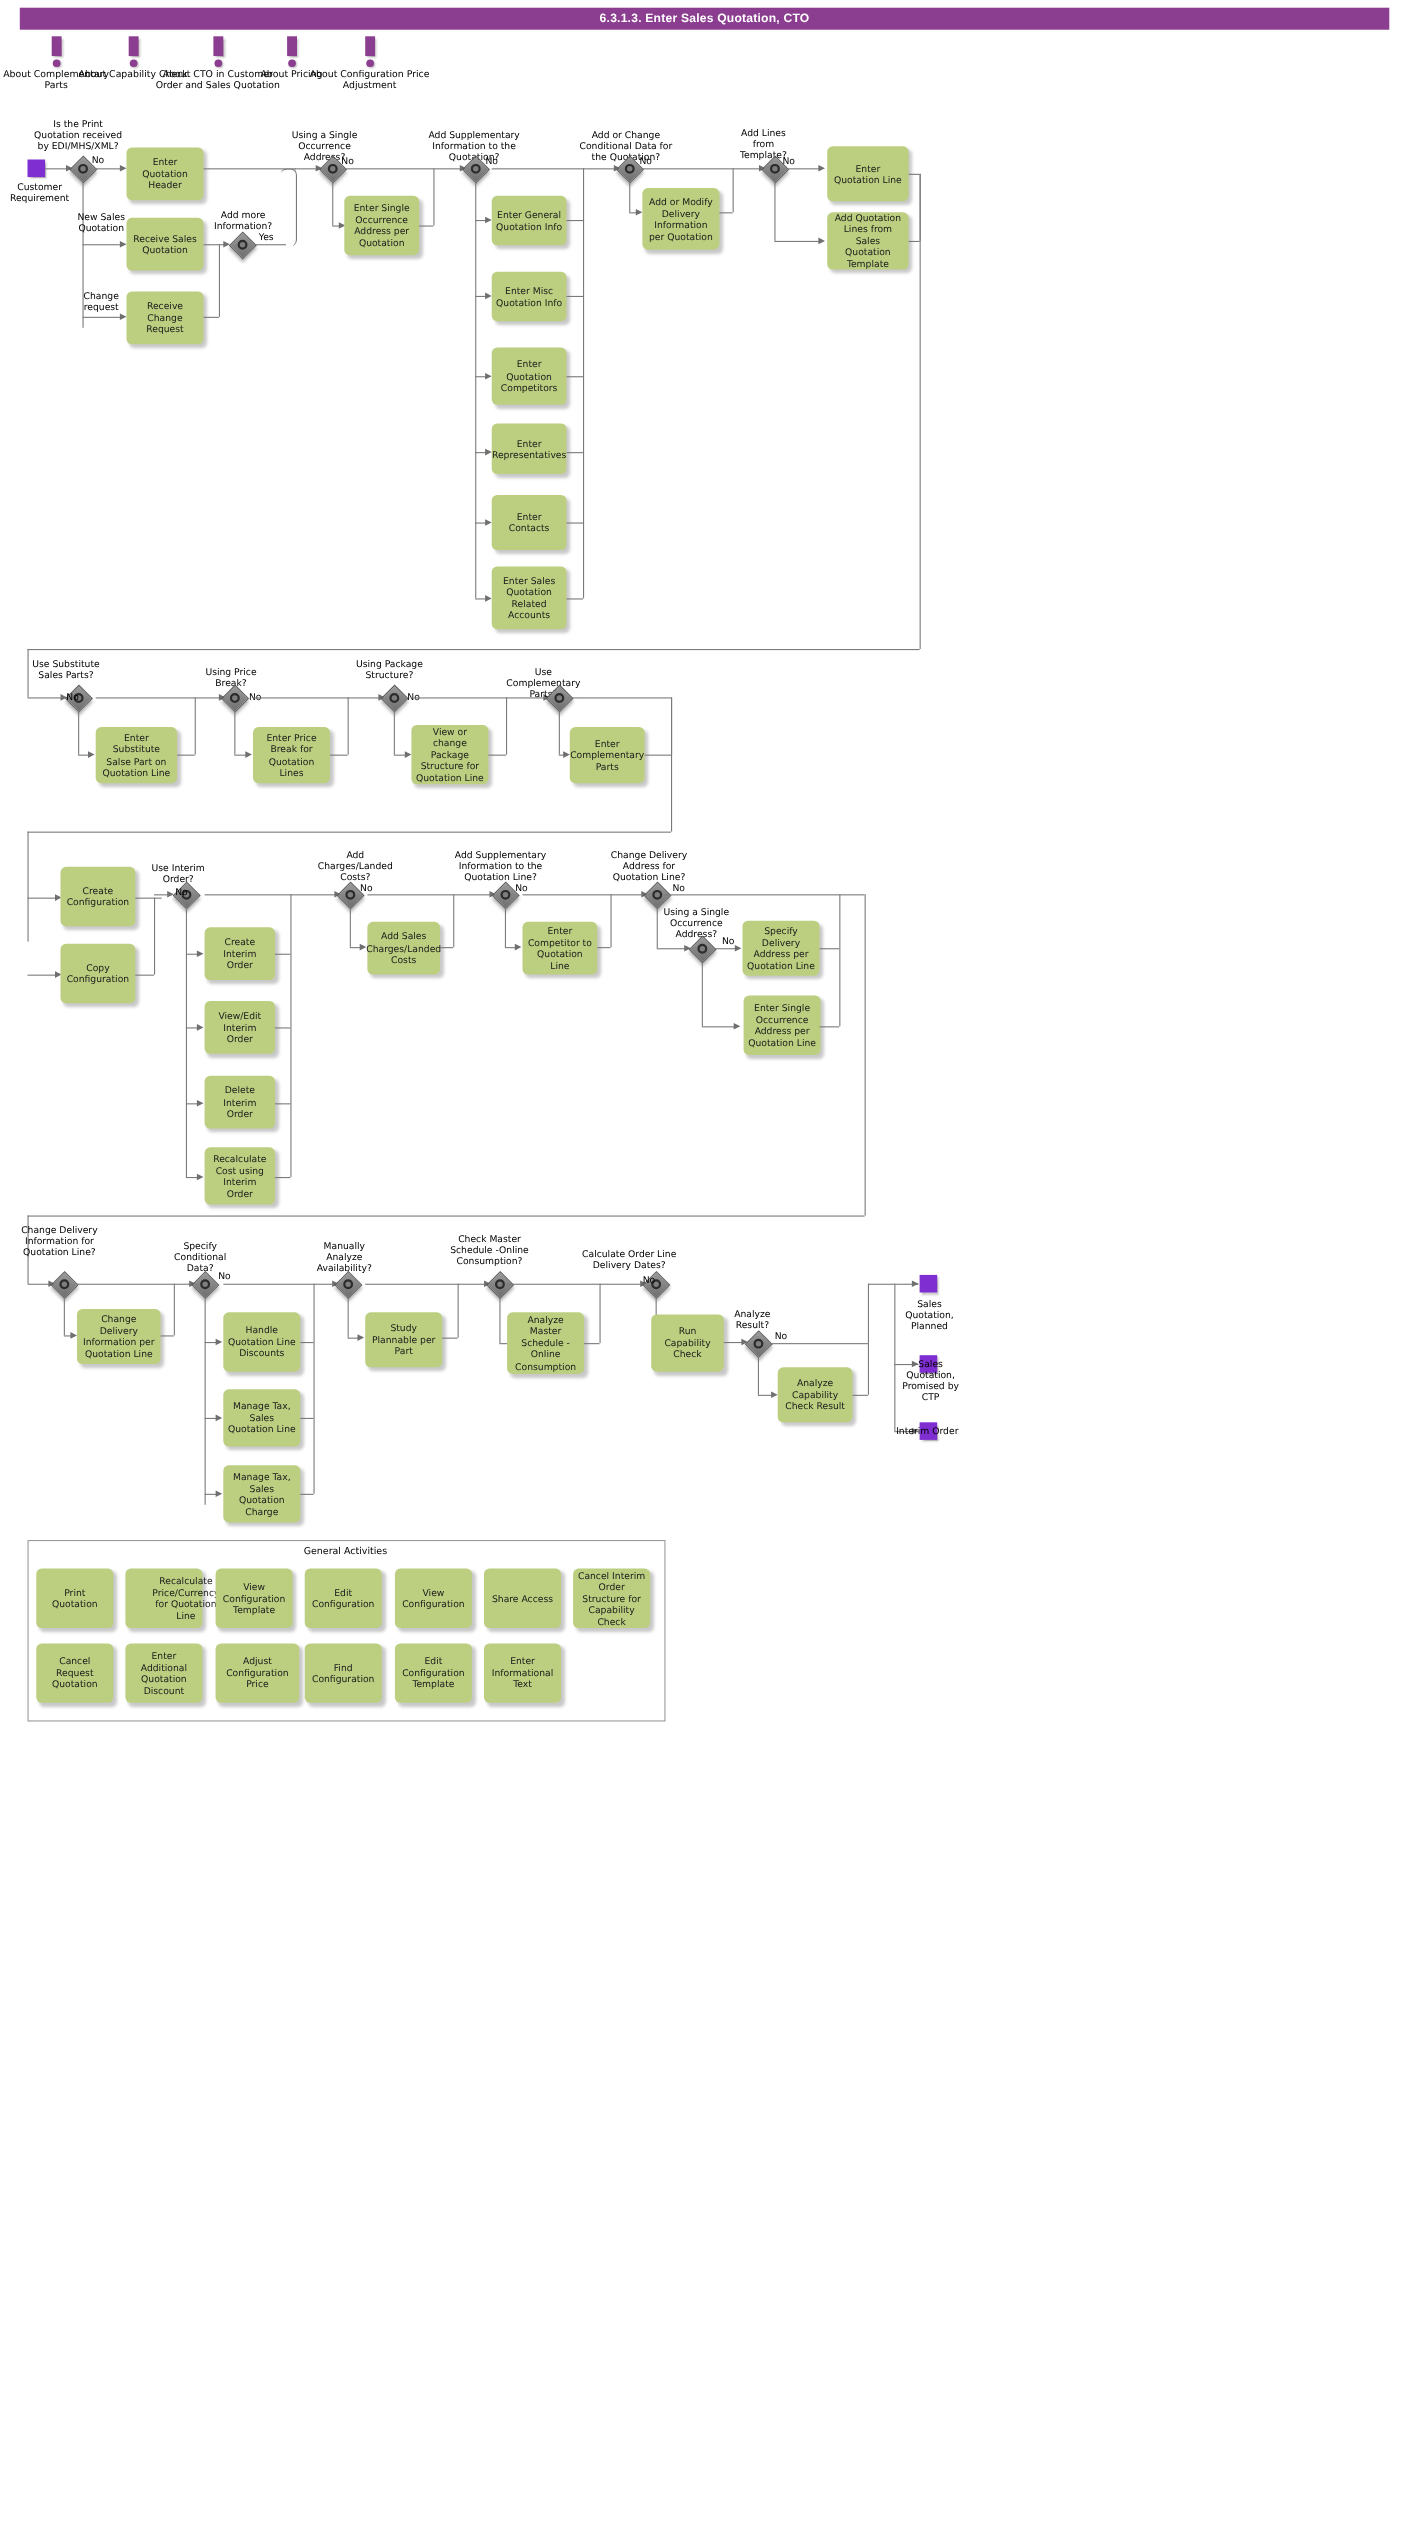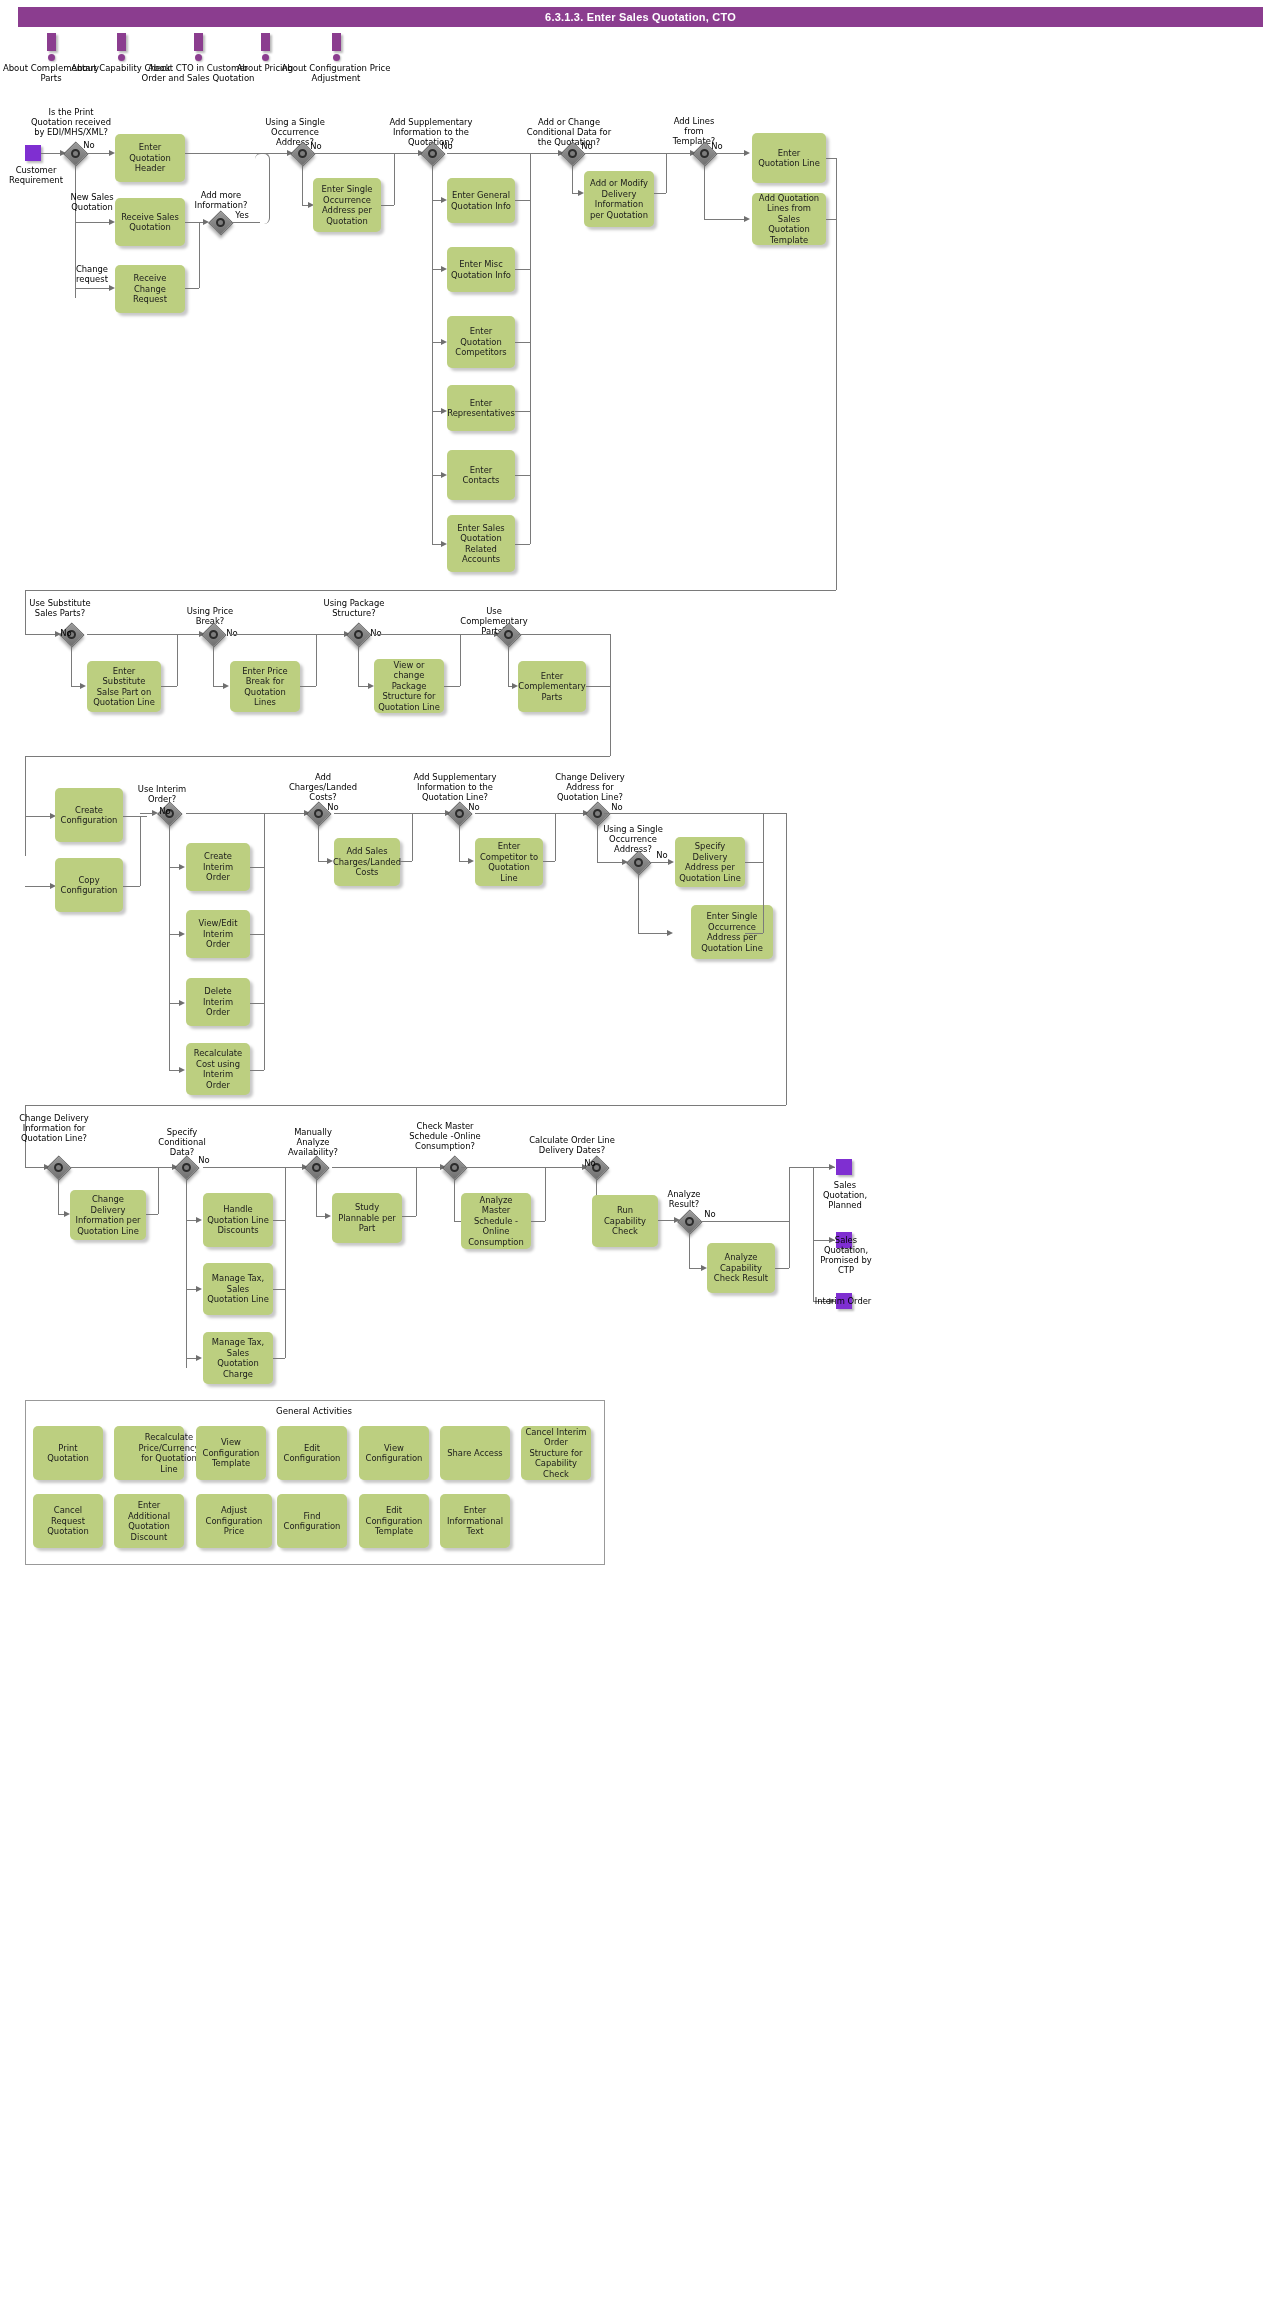--- a/index.html
+++ b/index.html
@@ -412,21 +412,21 @@
     </div>
   <div class="cap" style="left:652px;top:850px;width:20px;">No</div>
 
   <div class="ln lnh" style="left:649px;top:862px;width:22px;"></div>
   <div class="arw" style="left:668px;top:858.5px;"></div>
   <div class="act" style="left:675px;top:837px;width:70px;height:50px;">Specify Delivery Address per Quotation Line</div>
 
   <div class="ln lnv" style="left:638px;top:873px;height:60px;"></div>
   <div class="ln lnh" style="left:638px;top:933px;width:31px;"></div>
   <div class="arw" style="left:667px;top:929.5px;"></div>
-  <div class="act" style="left:691px;top:905px;width:82px;height:54px;">Enter Single Occurrence Address per Quotation Line</div>
+  <div class="act" style="left:676px;top:905px;width:70px;height:54px;">Enter Single Occurrence Address per Quotation Line</div>
 
   <div class="ln lnh" style="left:745px;top:862px;width:18px;"></div>
   <div class="ln lnh" style="left:745px;top:933px;width:18px;"></div>
   <div class="ln lnv" style="left:763px;top:813px;height:120px;"></div>
   <div class="ln lnh" style="left:604px;top:813px;width:182px;"></div>
   <div class="ln lnv" style="left:786px;top:813px;height:292px;"></div>
   <div class="ln lnh" style="left:25px;top:1105px;width:761px;"></div>
   <div class="ln lnv" style="left:25px;top:1105px;height:62px;"></div>
   <div class="ln lnh" style="left:25px;top:1167px;width:22px;"></div>
   <div class="arw" style="left:44px;top:1163.5px;"></div>

